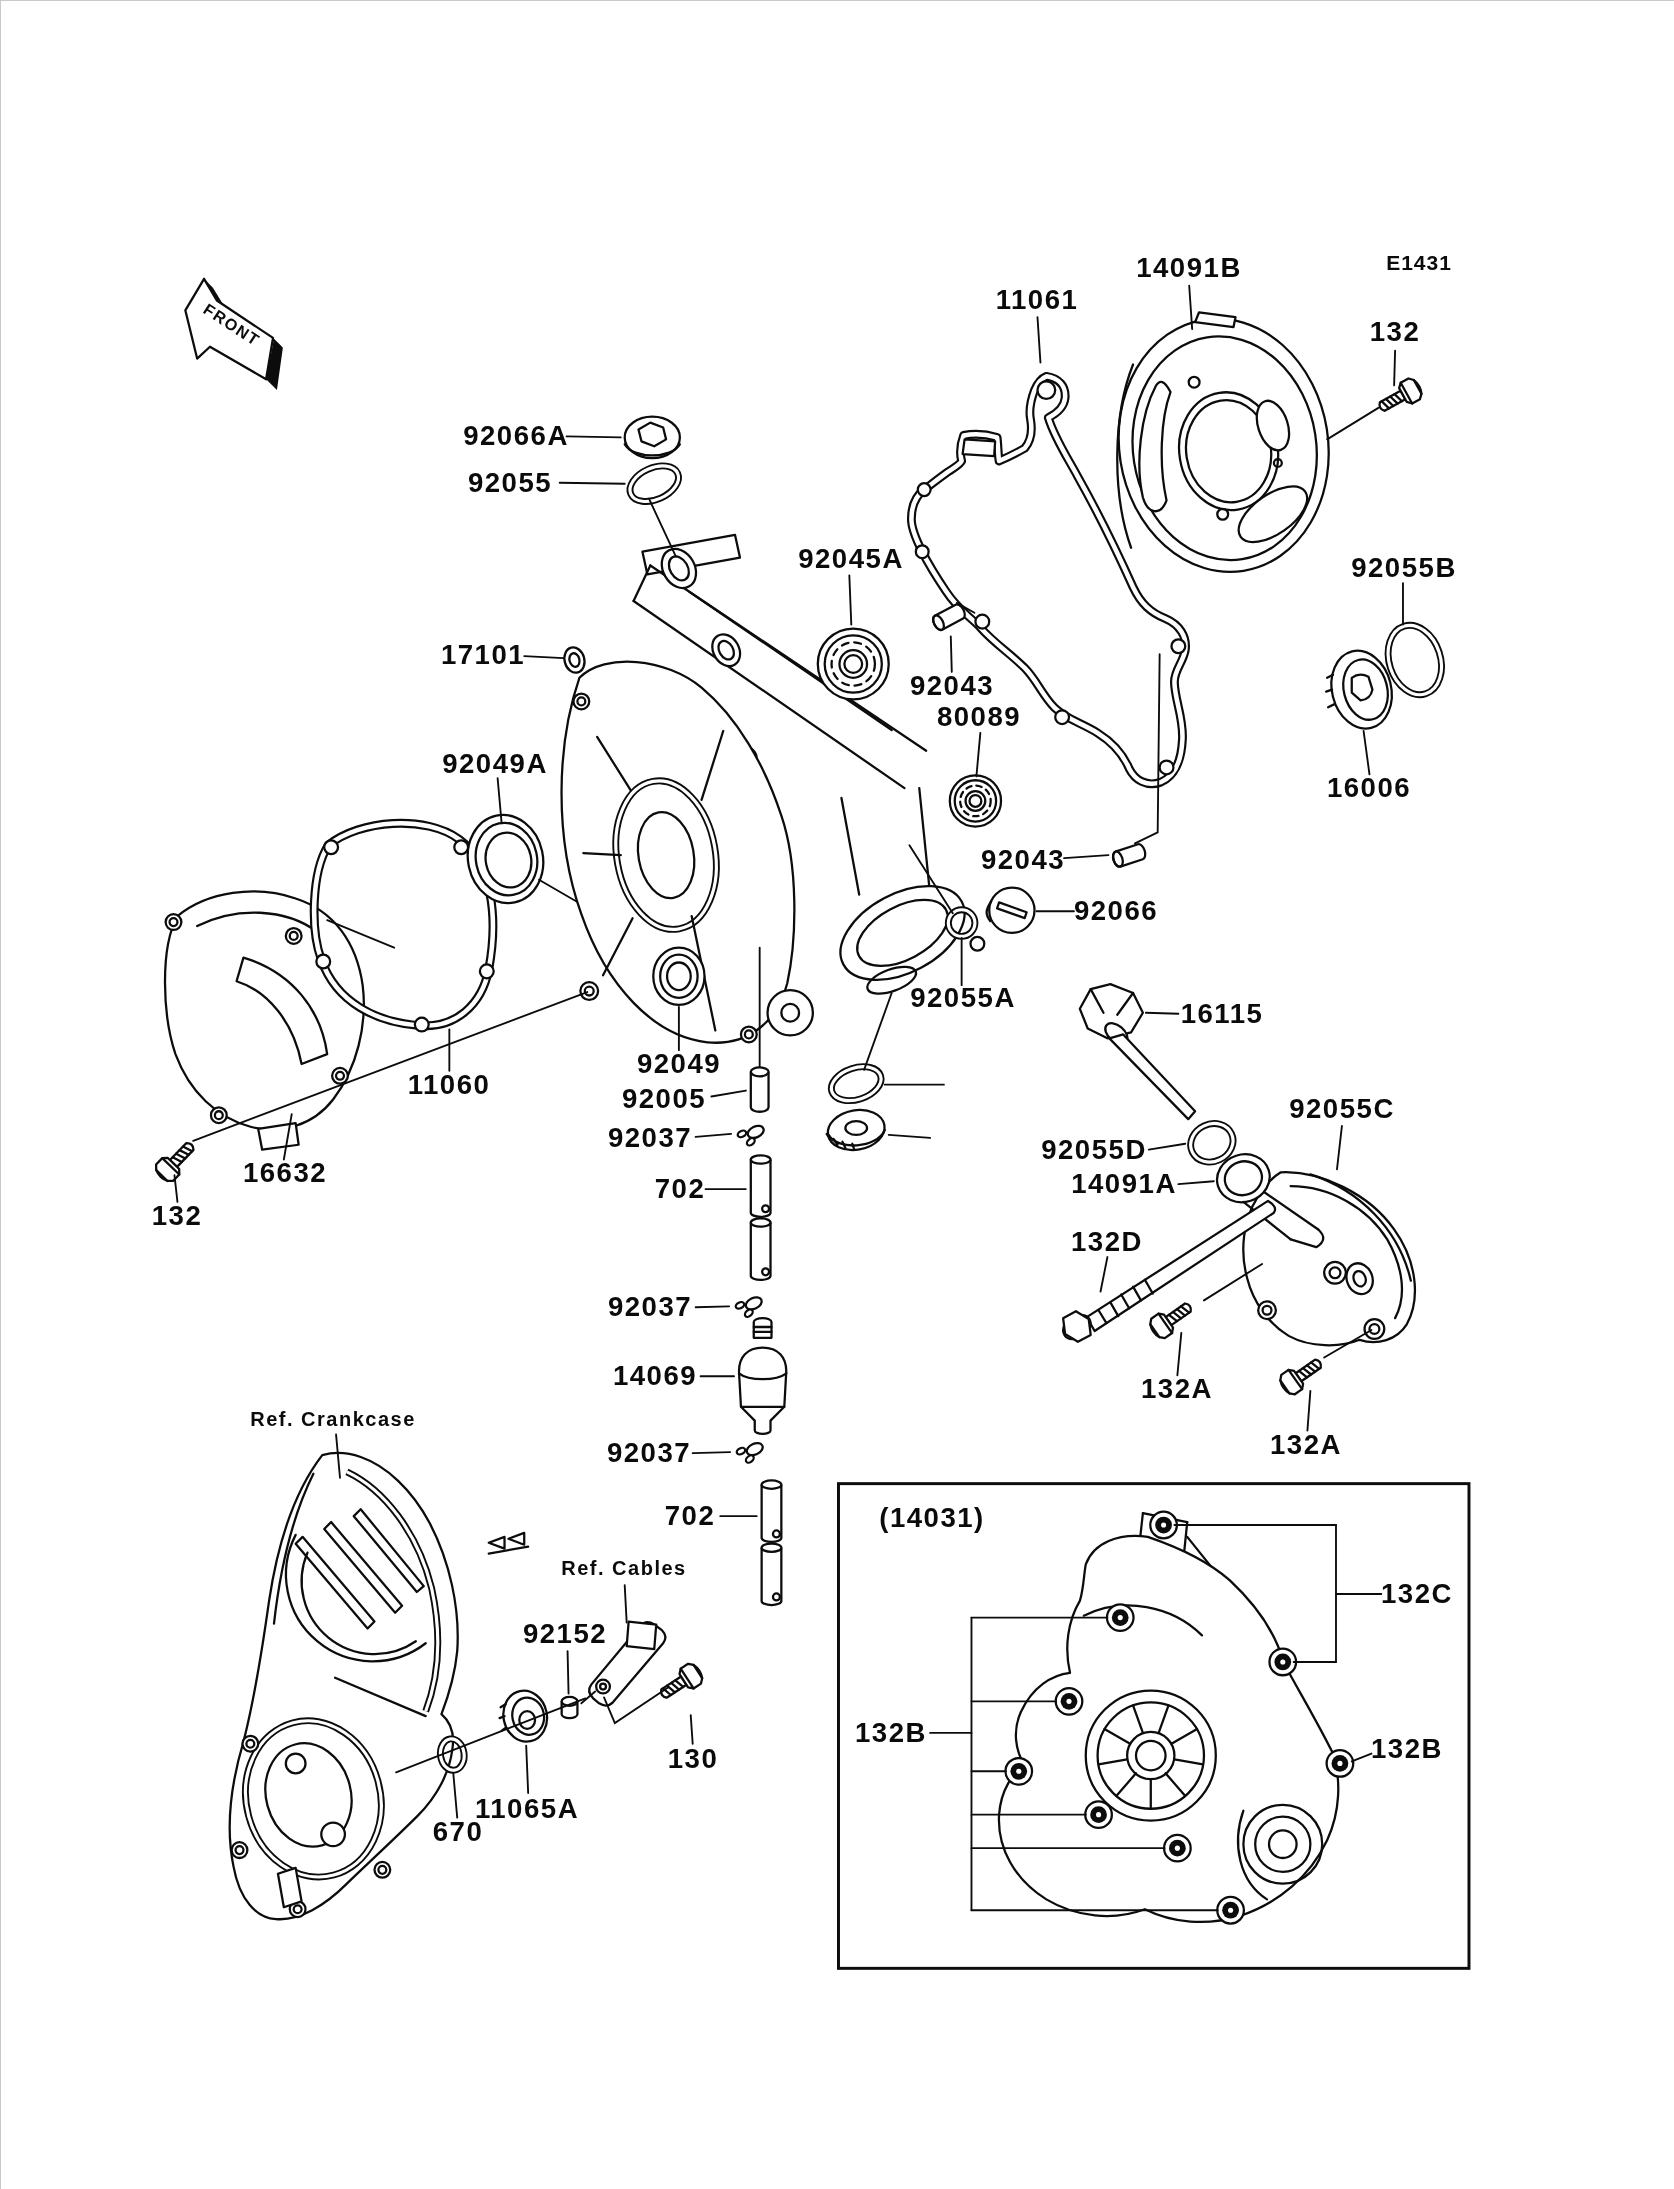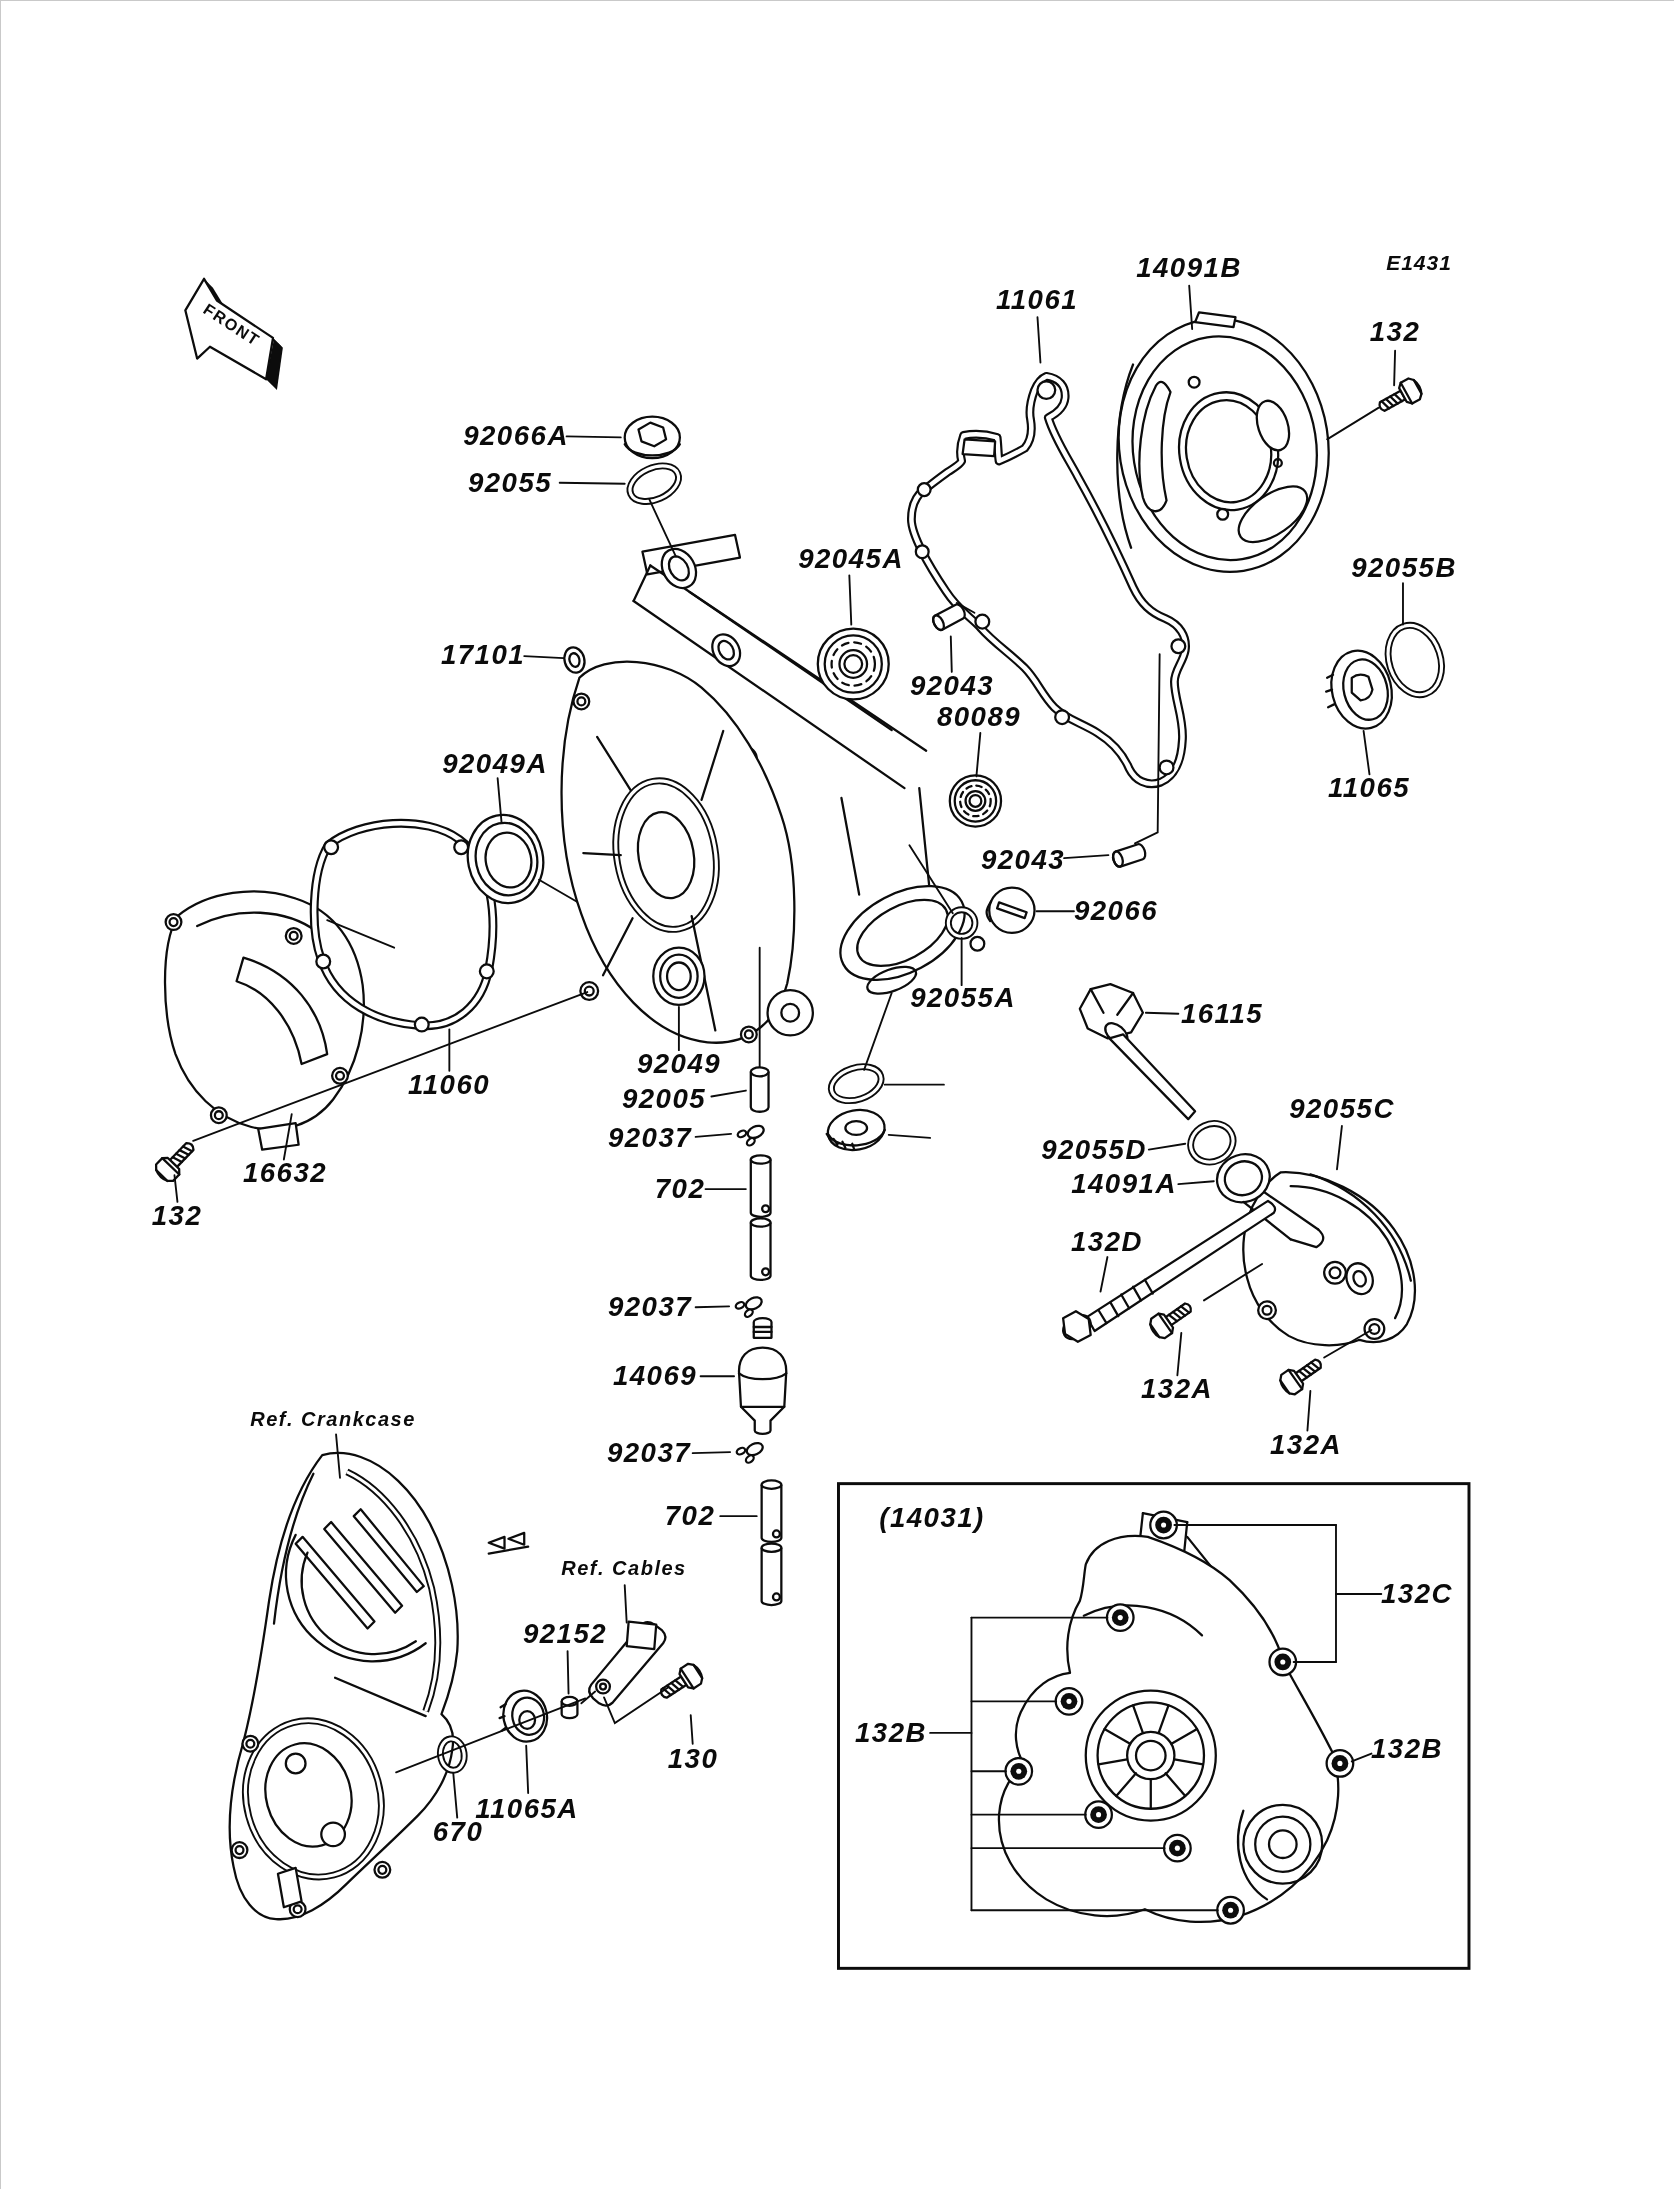--- a/index.html
+++ b/index.html
@@ -1,21 +1,21 @@
 <!DOCTYPE html>
 <html><head>
 <meta charset="utf-8">
 <style>
   html,body{margin:0;padding:0;background:#ffffff;}
   .page{position:relative;width:1675px;height:2190px;background:#fff;overflow:hidden;
         font-family:"Liberation Sans",sans-serif;}
   .frame{position:absolute;inset:0;border:1px solid #c9c9c9;pointer-events:none;}
   svg{position:absolute;left:0;top:0;}
   .lbl{position:absolute;transform:translate(-50%,-50%);color:#0b0b0b;
-       font-weight:bold;font-size:27.6px;letter-spacing:1.5px;white-space:nowrap;font-style:italic;}
+       font-weight:bold;font-size:27.6px;letter-spacing:1.5px;white-space:nowrap;}
   .code{font-size:21px;letter-spacing:1px;}
   .ref{font-size:20px;}
   
   .ln{stroke:#0c0c0c;fill:none;stroke-width:2.3;stroke-linejoin:round;stroke-linecap:round;}
   .lnw{stroke:#0c0c0c;fill:#ffffff;stroke-width:2.3;stroke-linejoin:round;}
   .ld{stroke:#0c0c0c;stroke-width:1.9;fill:none;stroke-linecap:round;}
   .band{stroke:#0c0c0c;fill:none;stroke-width:9;stroke-linejoin:round;}
   .bandw{stroke:#ffffff;fill:none;stroke-width:4.6;stroke-linejoin:round;}
   .band2{stroke:#0c0c0c;fill:none;stroke-width:7;}
   .band2w{stroke:#ffffff;fill:none;stroke-width:3.2;}
@@ -472,21 +472,21 @@
   <div class="lbl" style="left:1189px;top:268px">14091B</div>
   <div class="lbl" style="left:1395px;top:332px">132</div>
   <div class="lbl" style="left:516px;top:436px">92066A</div>
   <div class="lbl" style="left:510px;top:483px">92055</div>
   <div class="lbl" style="left:851px;top:559px">92045A</div>
   <div class="lbl" style="left:483px;top:655px">17101</div>
   <div class="lbl" style="left:952px;top:686px">92043</div>
   <div class="lbl" style="left:979px;top:717px">80089</div>
   <div class="lbl" style="left:495px;top:764px">92049A</div>
   <div class="lbl" style="left:1404px;top:568px">92055B</div>
-  <div class="lbl" style="left:1369px;top:788px">11065</div>
+  <div class="lbl" style="left:1369px;top:788px">16006</div>
   <div class="lbl" style="left:1023px;top:860px">92043</div>
   <div class="lbl" style="left:1116px;top:911px">92066</div>
   <div class="lbl" style="left:963px;top:998px">92055A</div>
   <div class="lbl" style="left:449px;top:1085px">11060</div>
   <div class="lbl" style="left:285px;top:1173px">16632</div>
   <div class="lbl" style="left:177px;top:1216px">132</div>
   <div class="lbl" style="left:679px;top:1064px">92049</div>
   <div class="lbl" style="left:664px;top:1099px">92005</div>
   <div class="lbl" style="left:650px;top:1138px">92037</div>
   <div class="lbl" style="left:680px;top:1189px">702</div>

